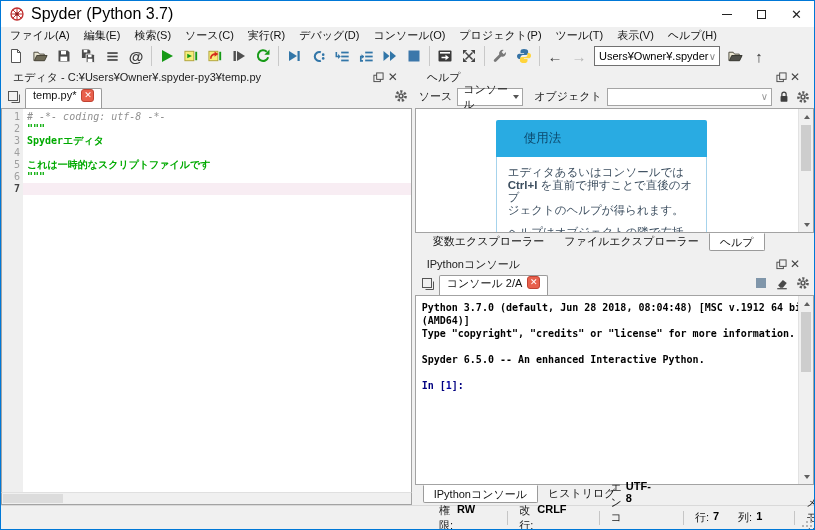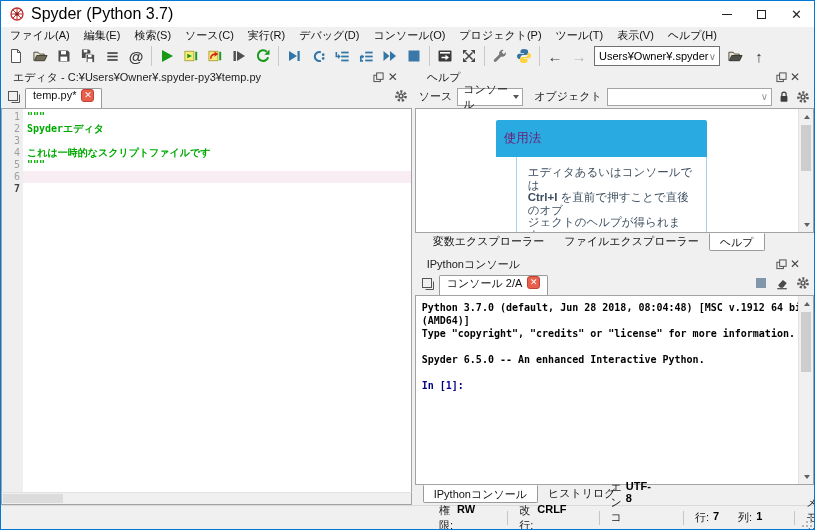--- a/index.html
+++ b/index.html
@@ -65,22 +65,22 @@
   
   .help-controls { height:23px; display:flex; align-items:center; gap:5px; padding:0 4px; flex:0 0 auto; }
   .combo { background:#fff; border:1px solid #a5a5a5; height:18px; display:flex; align-items:center; padding:0 3px 0 5px; }
   .combo .val { flex:1; }
   .combo .tri { width:0; height:0; border-left:3.5px solid transparent; border-right:3.5px solid transparent; border-top:4px solid #555; margin-left:4px; }
   .combo .chev { color:#999; font-size:10px; }
   .src-combo { width:66px; }
   .obj-combo { flex:1; }
   .help-content { height:125px; background:#fff; border:1px solid #a3a3a3; position:relative; overflow:hidden; flex:0 0 auto; }
   .usage-card { position:absolute; left:80px; top:11px; width:211px; }
-  .usage-head { height:37px; background:#29abe2; border-radius:2px 2px 0 0; color:#701a75; font-size:12.5px; display:flex; align-items:center; padding-left:8px; }
-  .usage-body { background:#fff; border:1px solid #a6d3ec; border-top:none; padding:9px 11px; font-size:11.5px; line-height:12.5px; color:#3d4f60;margin-left:20px; }
+  .usage-head { height:37px; background:#29abe2; border-radius:2px 2px 0 0; color:#0c4a6e; font-size:12.5px; display:flex; align-items:center; padding-left:28px; }
+  .usage-body { background:#fff; border:1px solid #a6d3ec; border-top:none; padding:9px 11px; font-size:11.5px; line-height:12.5px; color:#3d4f60; }
   .usage-body .para + .para { margin-top:10px; }
 
   
   .vscroll { position:absolute; right:0; top:0; bottom:0; width:15px; background:#f0f0f0; border-left:1px solid #e2e2e2; }
   .vs-up, .vs-dn { position:absolute; left:0; width:15px; height:15px; display:flex; align-items:center; justify-content:center; }
   .vs-up { top:0; } .vs-dn { bottom:0; }
   .tri-up { width:0; height:0; border-left:3.5px solid transparent; border-right:3.5px solid transparent; border-bottom:4.5px solid #606060; }
   .tri-dn { width:0; height:0; border-left:3.5px solid transparent; border-right:3.5px solid transparent; border-top:4.5px solid #606060; }
   .vs-thumb { position:absolute; left:2px; right:2px; top:16px; background:#cdcdcd; }
 
@@ -350,20 +350,21 @@
         <div class="gutter">
           <div class="ln">1</div>
           <div class="ln">2</div>
           <div class="ln">3</div>
           <div class="ln">4</div>
           <div class="ln">5</div>
           <div class="ln">6</div>
           <div class="ln current">7</div>
         </div>
         <div class="code-lines">
+          <div class="code-line comment"># -*- coding: utf-8 -*-</div>
           <div class="code-line string">"""</div>
           <div class="code-line string">Spyderエディタ</div>
           <div class="code-line"></div>
           <div class="code-line string">これは一時的なスクリプトファイルです</div>
           <div class="code-line string">"""</div>
           <div class="code-line current"></div>
         </div>
       </div>
       <div class="hscroll">
         <span class="thumb"></span>

